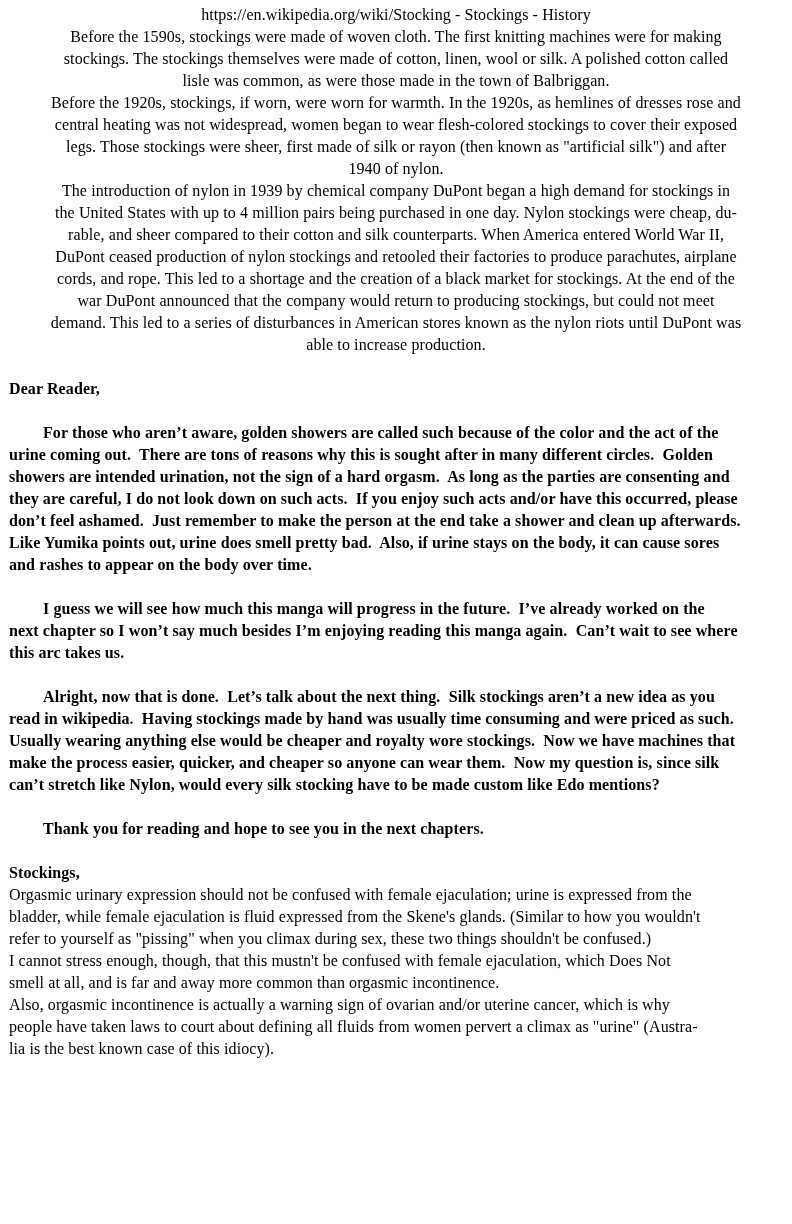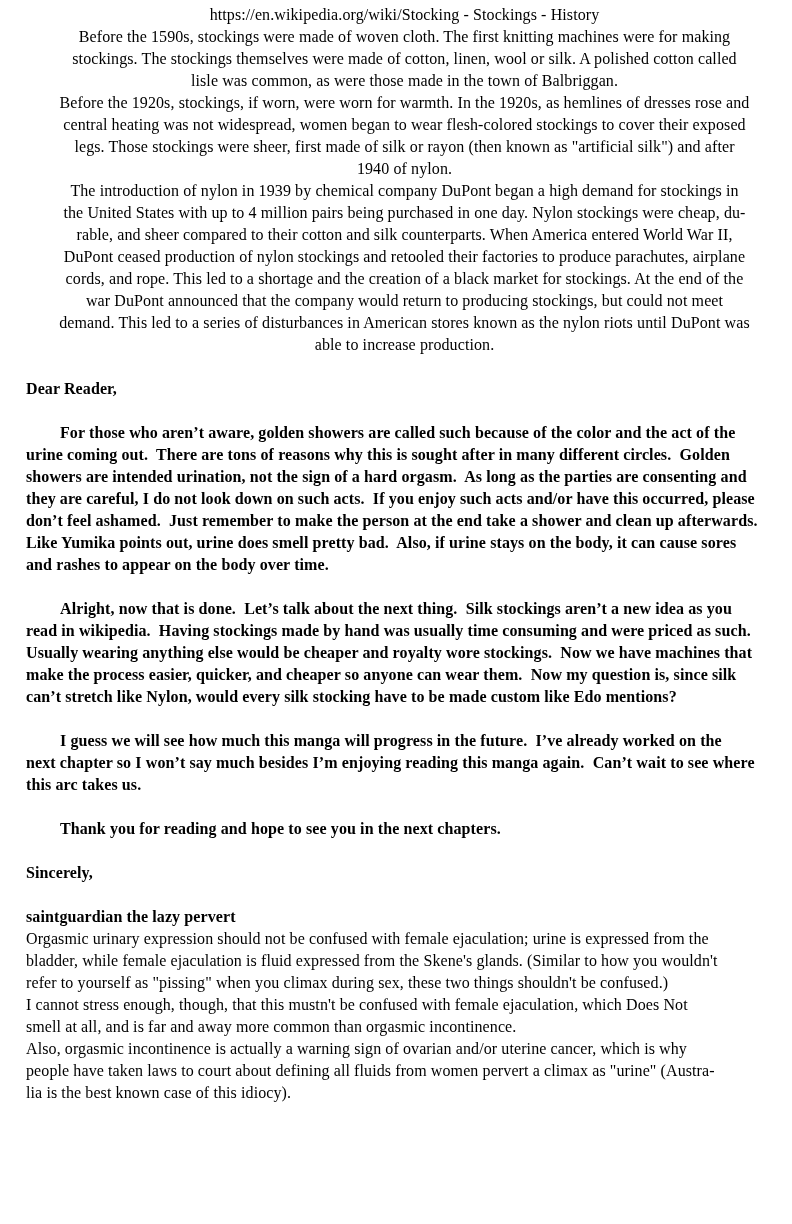--- a/index.html
+++ b/index.html
@@ -8,21 +8,21 @@
     height: 1224px;
     background: #ffffff;
     color: #000000;
     font-family: "Liberation Serif", serif;
     font-size: 16px;
     line-height: 22px;
     letter-spacing: 0.1px;
     overflow: hidden;
   }
   .doc { padding: 4px 9px 0 9px; }
-  .pre { white-space: pre-wrap; margin-left: 17px; }
+  .pre { white-space: pre-wrap; }
   .center { text-align: center; }
   .blank { margin-top: 22px; font-weight: bold; }   
   .ind { text-indent: 34px; }    
 </style>
 </head>
 <body>
 
 <div class="doc">
 
   <div class="center pre">https://en.wikipedia.org/wiki/Stocking - Stockings - History</div>
@@ -43,31 +43,30 @@
 able to increase production.</div>
 
   <div class="pre blank">Dear Reader,</div>
   <div class="pre blank ind">For those who aren’t aware, golden showers are called such because of the color and the act of the
 urine coming out.  There are tons of reasons why this is sought after in many different circles.  Golden
 showers are intended urination, not the sign of a hard orgasm.  As long as the parties are consenting and
 they are careful, I do not look down on such acts.  If you enjoy such acts and/or have this occurred, please
 don’t feel ashamed.  Just remember to make the person at the end take a shower and clean up afterwards.
 Like Yumika points out, urine does smell pretty bad.  Also, if urine stays on the body, it can cause sores
 and rashes to appear on the body over time.</div>
+  <div class="pre blank ind">I guess we will see how much this manga will progress in the future.  I’ve already worked on the
+next chapter so I won’t say much besides I’m enjoying reading this manga again.  Can’t wait to see where
+this arc takes us.</div>
   <div class="pre blank ind">Alright, now that is done.  Let’s talk about the next thing.  Silk stockings aren’t a new idea as you
 read in wikipedia.  Having stockings made by hand was usually time consuming and were priced as such.
 Usually wearing anything else would be cheaper and royalty wore stockings.  Now we have machines that
 make the process easier, quicker, and cheaper so anyone can wear them.  Now my question is, since silk
 can’t stretch like Nylon, would every silk stocking have to be made custom like Edo mentions?</div>
-  <div class="pre blank ind">I guess we will see how much this manga will progress in the future.  I’ve already worked on the
-next chapter so I won’t say much besides I’m enjoying reading this manga again.  Can’t wait to see where
-this arc takes us.</div>
   <div class="pre blank ind">Thank you for reading and hope to see you in the next chapters.</div>
-  <div class="pre blank">Sincerely,</div>
-  <div class="pre blank">saintguardian the lazy pervert</div>
+  <div class="pre blank">Stockings,</div>
 
   <div class="pre">Orgasmic urinary expression should not be confused with female ejaculation; urine is expressed from the
 bladder, while female ejaculation is fluid expressed from the Skene's glands. (Similar to how you wouldn't
 refer to yourself as "pissing" when you climax during sex, these two things shouldn't be confused.)</div>
   <div class="pre">I cannot stress enough, though, that this mustn't be confused with female ejaculation, which Does Not
 smell at all, and is far and away more common than orgasmic incontinence.</div>
   <div class="pre">Also, orgasmic incontinence is actually a warning sign of ovarian and/or uterine cancer, which is why
 people have taken laws to court about defining all fluids from women pervert a climax as "urine" (Austra-
 lia is the best known case of this idiocy).</div>
 

